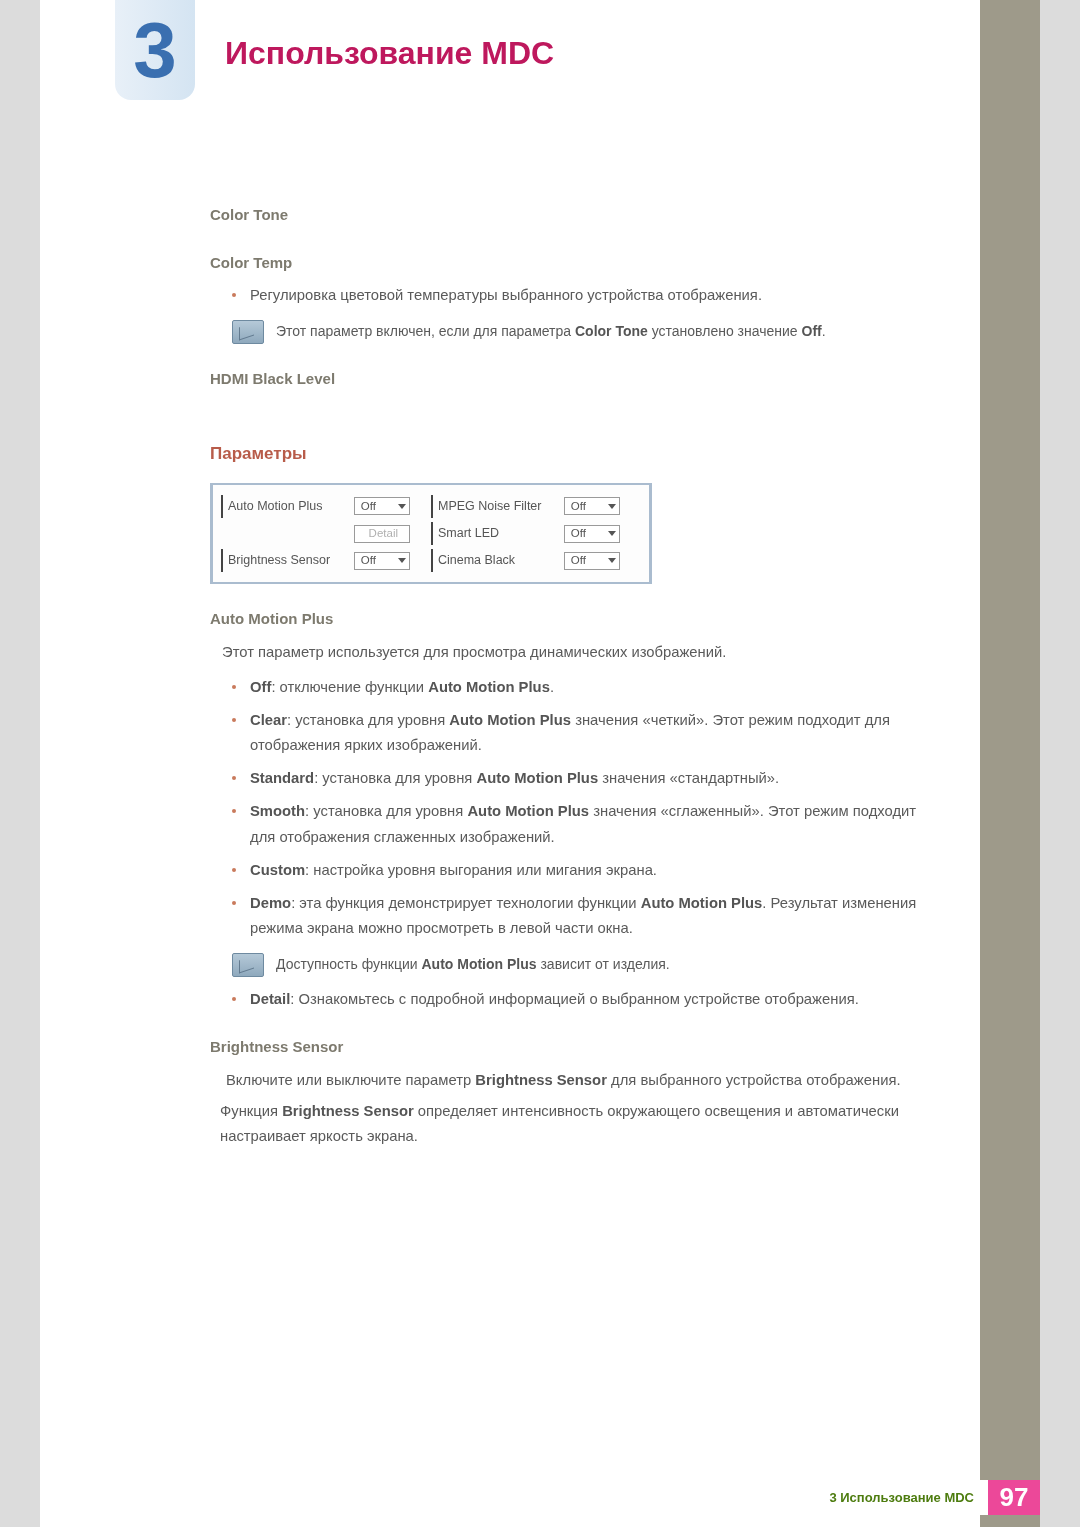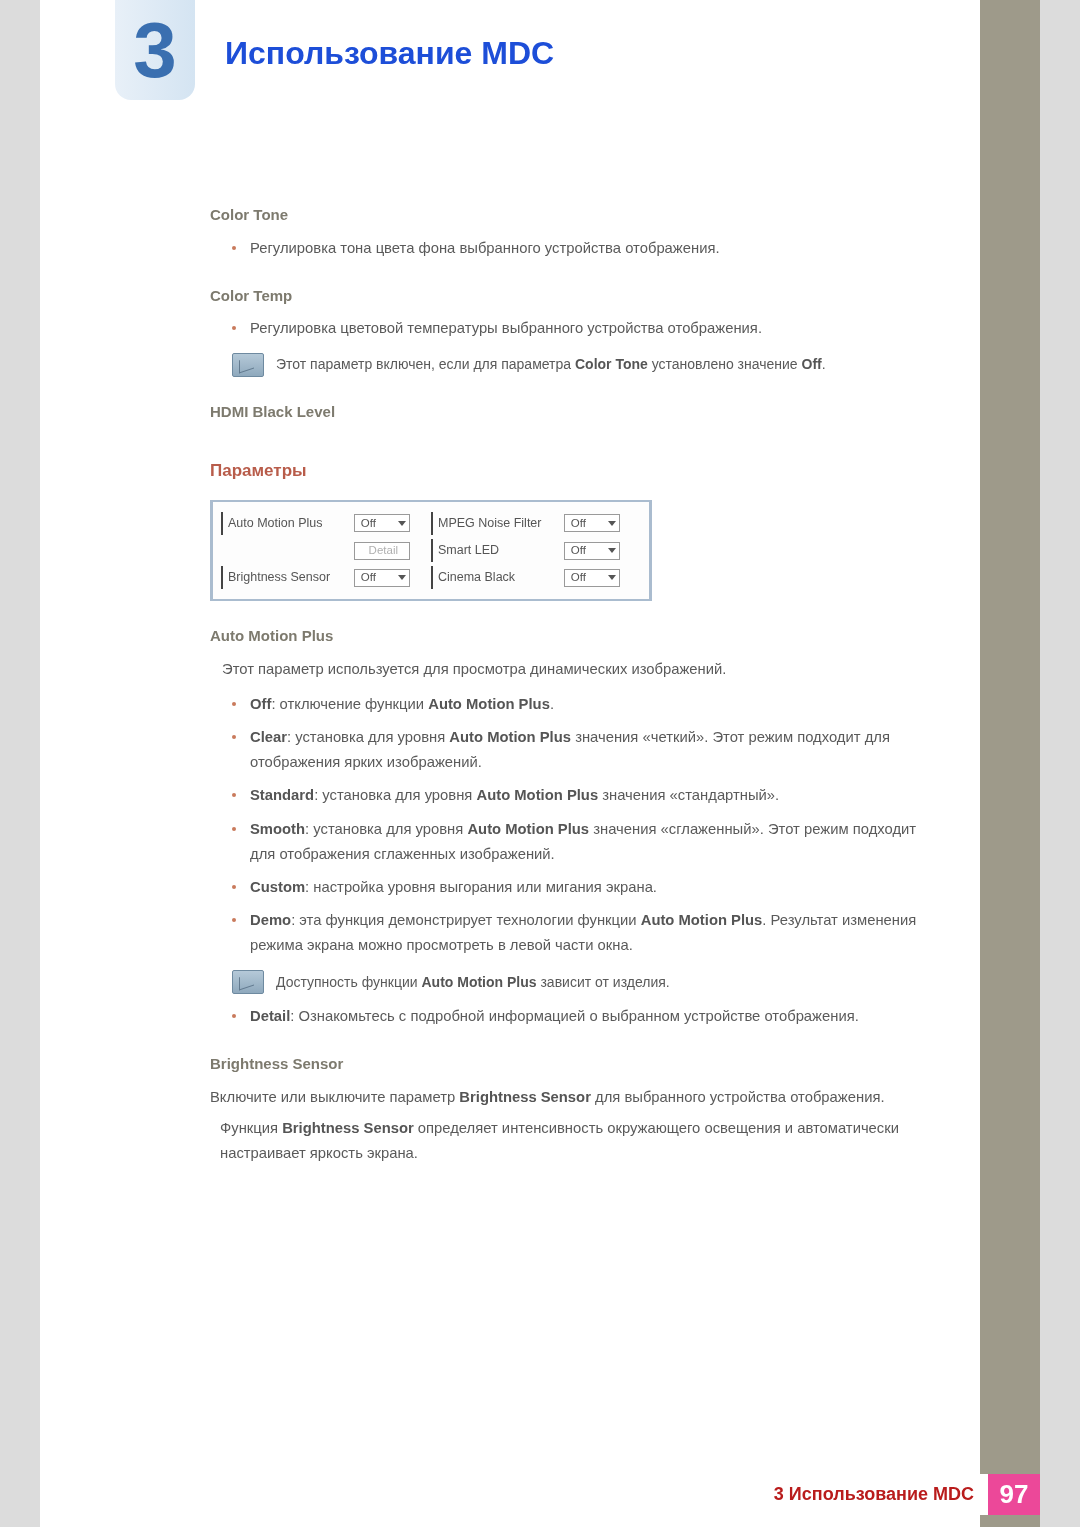--- a/index.html
+++ b/index.html
@@ -37,21 +37,21 @@
     font-weight: bold;
     color: #3a6fb0;
     line-height: 1;
   }
   .chapter-title {
     position: absolute;
     top: 35px;
     left: 185px;
     font-size: 32px;
     font-weight: bold;
-    color: #1d4ed8;
+    color: #be185d;
   }
   .sidebar {
     position: absolute;
     top: 0;
     right: 0;
     bottom: 0;
     width: 60px;
     background: #9e9a8a;
   }
 
@@ -64,21 +64,21 @@
 
   .h4 {
     font-weight: bold;
     color: #7d7a6e;
     margin: 22px 0 8px 0;
     font-size: 15px;
   }
   .h3 {
     font-weight: bold;
     color: #b85c4a;
-    margin: 32px 0 14px 0;
+    margin: 48px 0 14px 0;
     font-size: 17px;
   }
 
   ul.bul {
     list-style: none;
     padding: 0 0 0 22px;
     margin: 6px 0 12px 0;
   }
   ul.bul > li {
     position: relative;
@@ -184,22 +184,22 @@
   
   .footer {
     position: absolute;
     bottom: 12px;
     right: 0;
     display: flex;
     align-items: stretch;
   }
   .footer-label {
     background: #fff;
-    color: #b91c1c;
-    font-size: 18px;
+    color: #4d7c0f;
+    font-size: 13px;
     font-weight: bold;
     padding: 10px 14px;
     display: flex;
     align-items: center;
   }
   .footer-pagenum {
     background: #ec4899;
     color: #fff;
     font-size: 26px;
     font-weight: bold;
@@ -220,23 +220,20 @@
   <div class="sidebar"></div>
 
   <div class="tab">
     <div class="tab-number">3</div>
   </div>
   <div class="chapter-title">Использование MDC</div>
 
   <div class="content">
 
     <div class="h4">Color Tone</div>
-    <ul class="bul">
-      <li>Регулировка тона цвета фона выбранного устройства отображения.</li>
-    </ul>
 
     <div class="h4">Color Temp</div>
     <ul class="bul">
       <li>Регулировка цветовой температуры выбранного устройства отображения.</li>
     </ul>
     <div class="note">
       <div class="note-icon"></div>
       <div class="note-text">
         <span>Этот параметр включен, если для параметра </span><span class="bold">Color Tone</span><span> установлено значение </span><span class="bold">Off</span><span>.</span>
       </div>
@@ -331,21 +328,21 @@
       </div>
     </div>
 
     <ul class="bul">
       <li>
         <span class="bold">Detail</span><span>: Ознакомьтесь с подробной информацией о выбранном устройстве отображения.</span>
       </li>
     </ul>
 
     <div class="h4">Brightness Sensor</div>
-    <div style="margin:6px 0;">
+    <div style="margin:6px 16px;">
       <span>Включите или выключите параметр </span><span class="bold">Brightness Sensor</span><span> для выбранного устройства отображения.</span>
     </div>
     <div style="margin:6px 10px;">
       <span>Функция </span><span class="bold">Brightness Sensor</span><span> определяет интенсивность окружающего освещения и автоматически настраивает яркость экрана.</span>
     </div>
 
   </div>
 
   <div class="footer">
     <div class="footer-label">3 Использование MDC</div>

